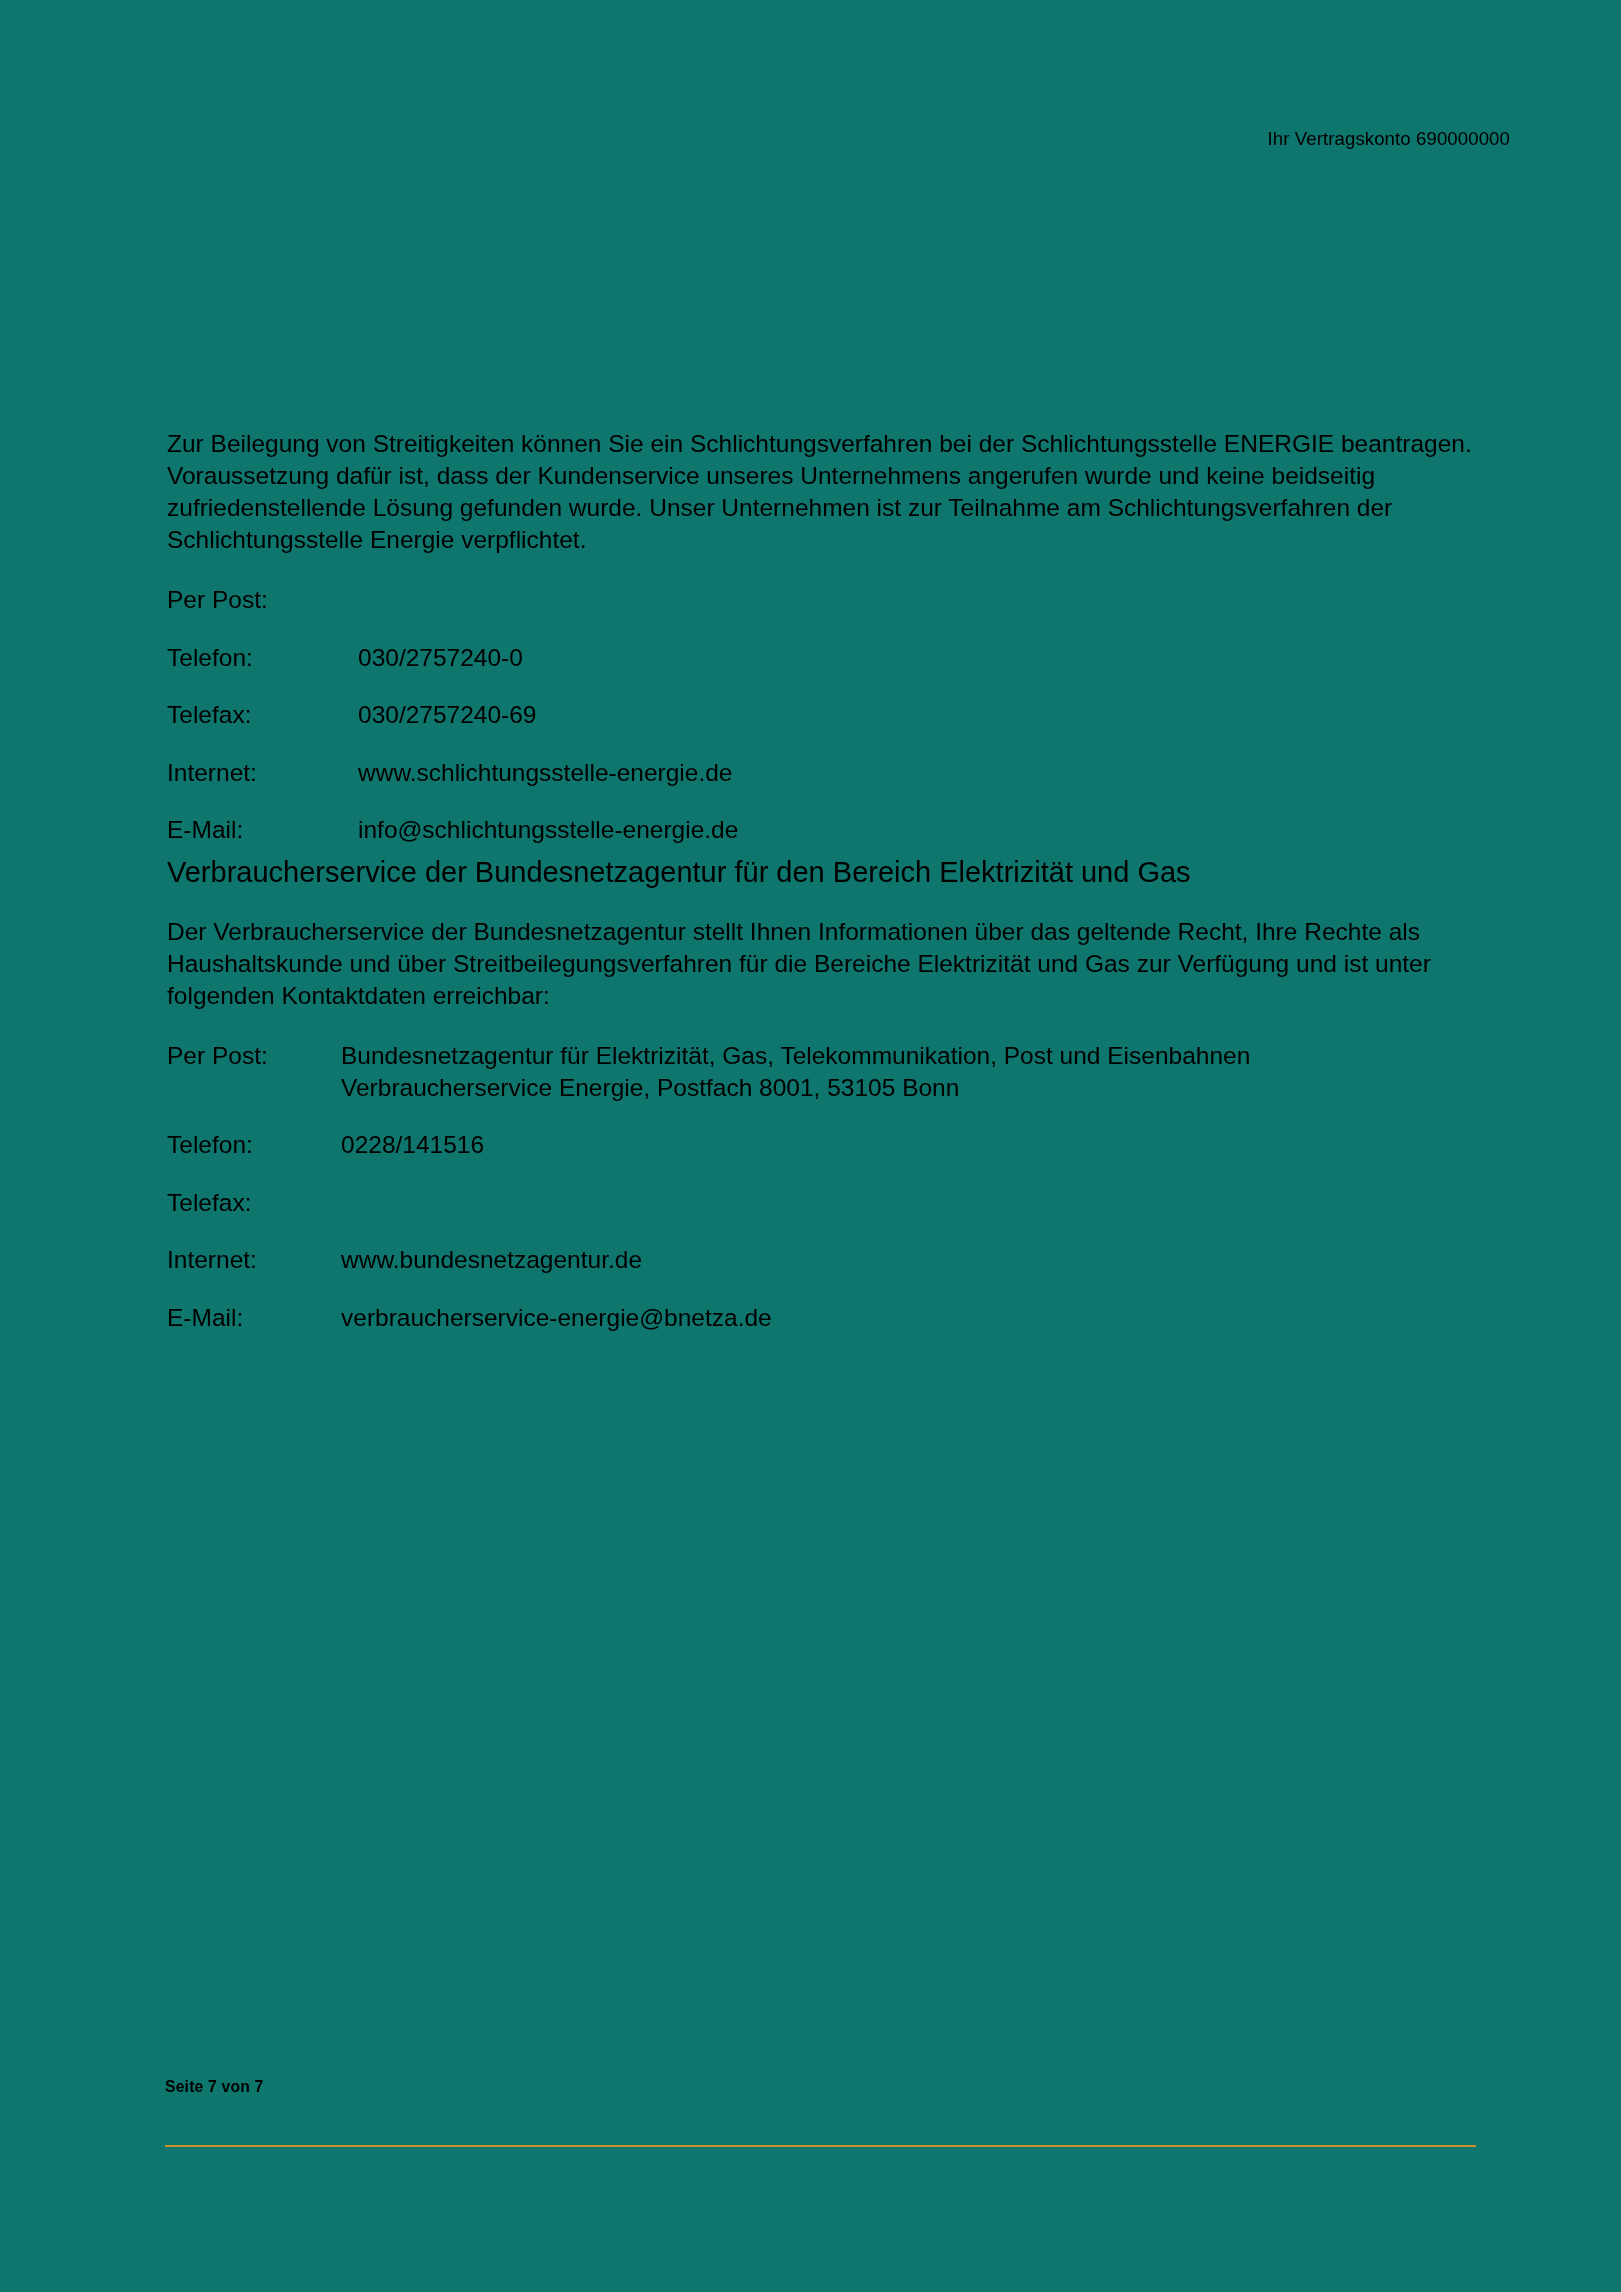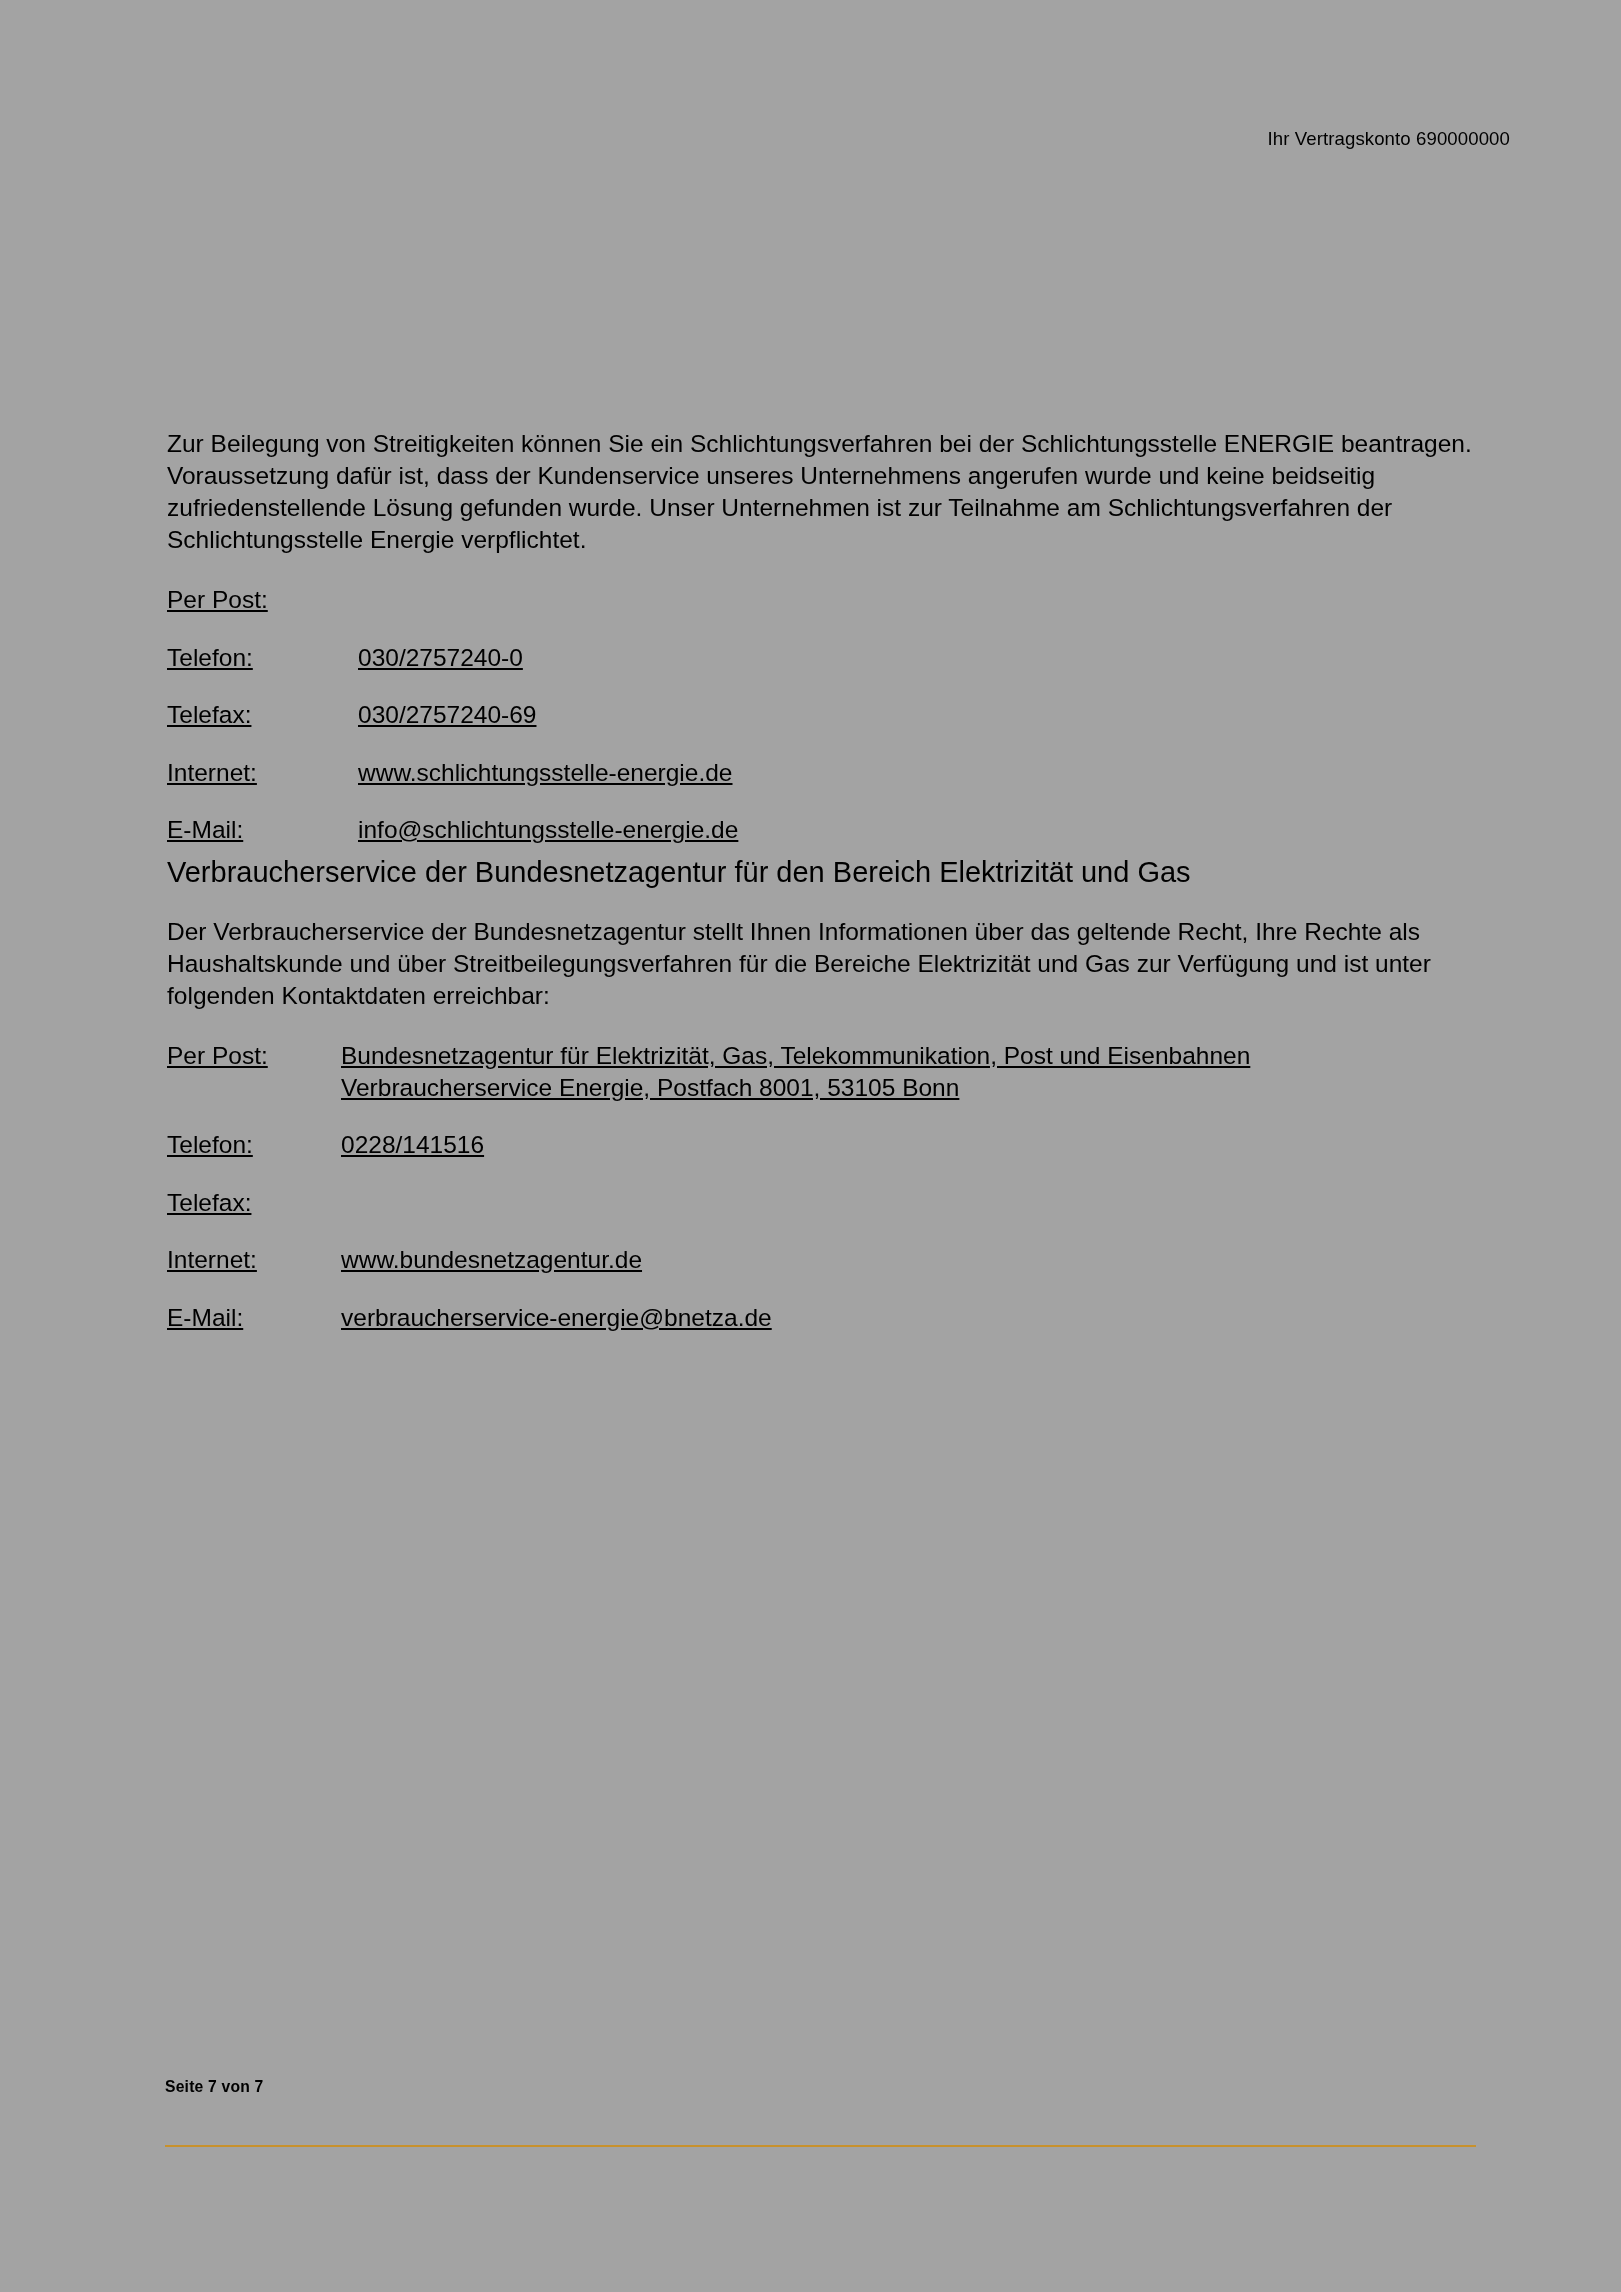--- a/index.html
+++ b/index.html
@@ -10,21 +10,21 @@
   }
   body {
     font-family: "Liberation Sans", sans-serif;
     color: #000000;
     -webkit-font-smoothing: antialiased;
   }
   .page {
     position: relative;
     width: 1621px;
     height: 2293px;
-    background: #a3a3a3;
+    background: #0f766e;
     box-sizing: border-box;
     overflow: hidden;
   }
 
   
   .page-header {
     position: absolute;
     top: 127px;
     left: 167px;
     width: 1343px;
@@ -60,21 +60,20 @@
   
   .contact-block {
     margin: 0 0 9.8px 0;
   }
   .contact-row {
     display: flex;
     align-items: flex-start;
     font-size: 24.5px;
     line-height: 32px;
     margin-bottom: 25.5px;
-    text-decoration: underline;
   }
   .contact-row:last-child {
     margin-bottom: 0;
   }
   .contact-label {
     flex: 0 0 auto;
     white-space: nowrap;
   }
   .contact-value {
     flex: 1 1 auto;

